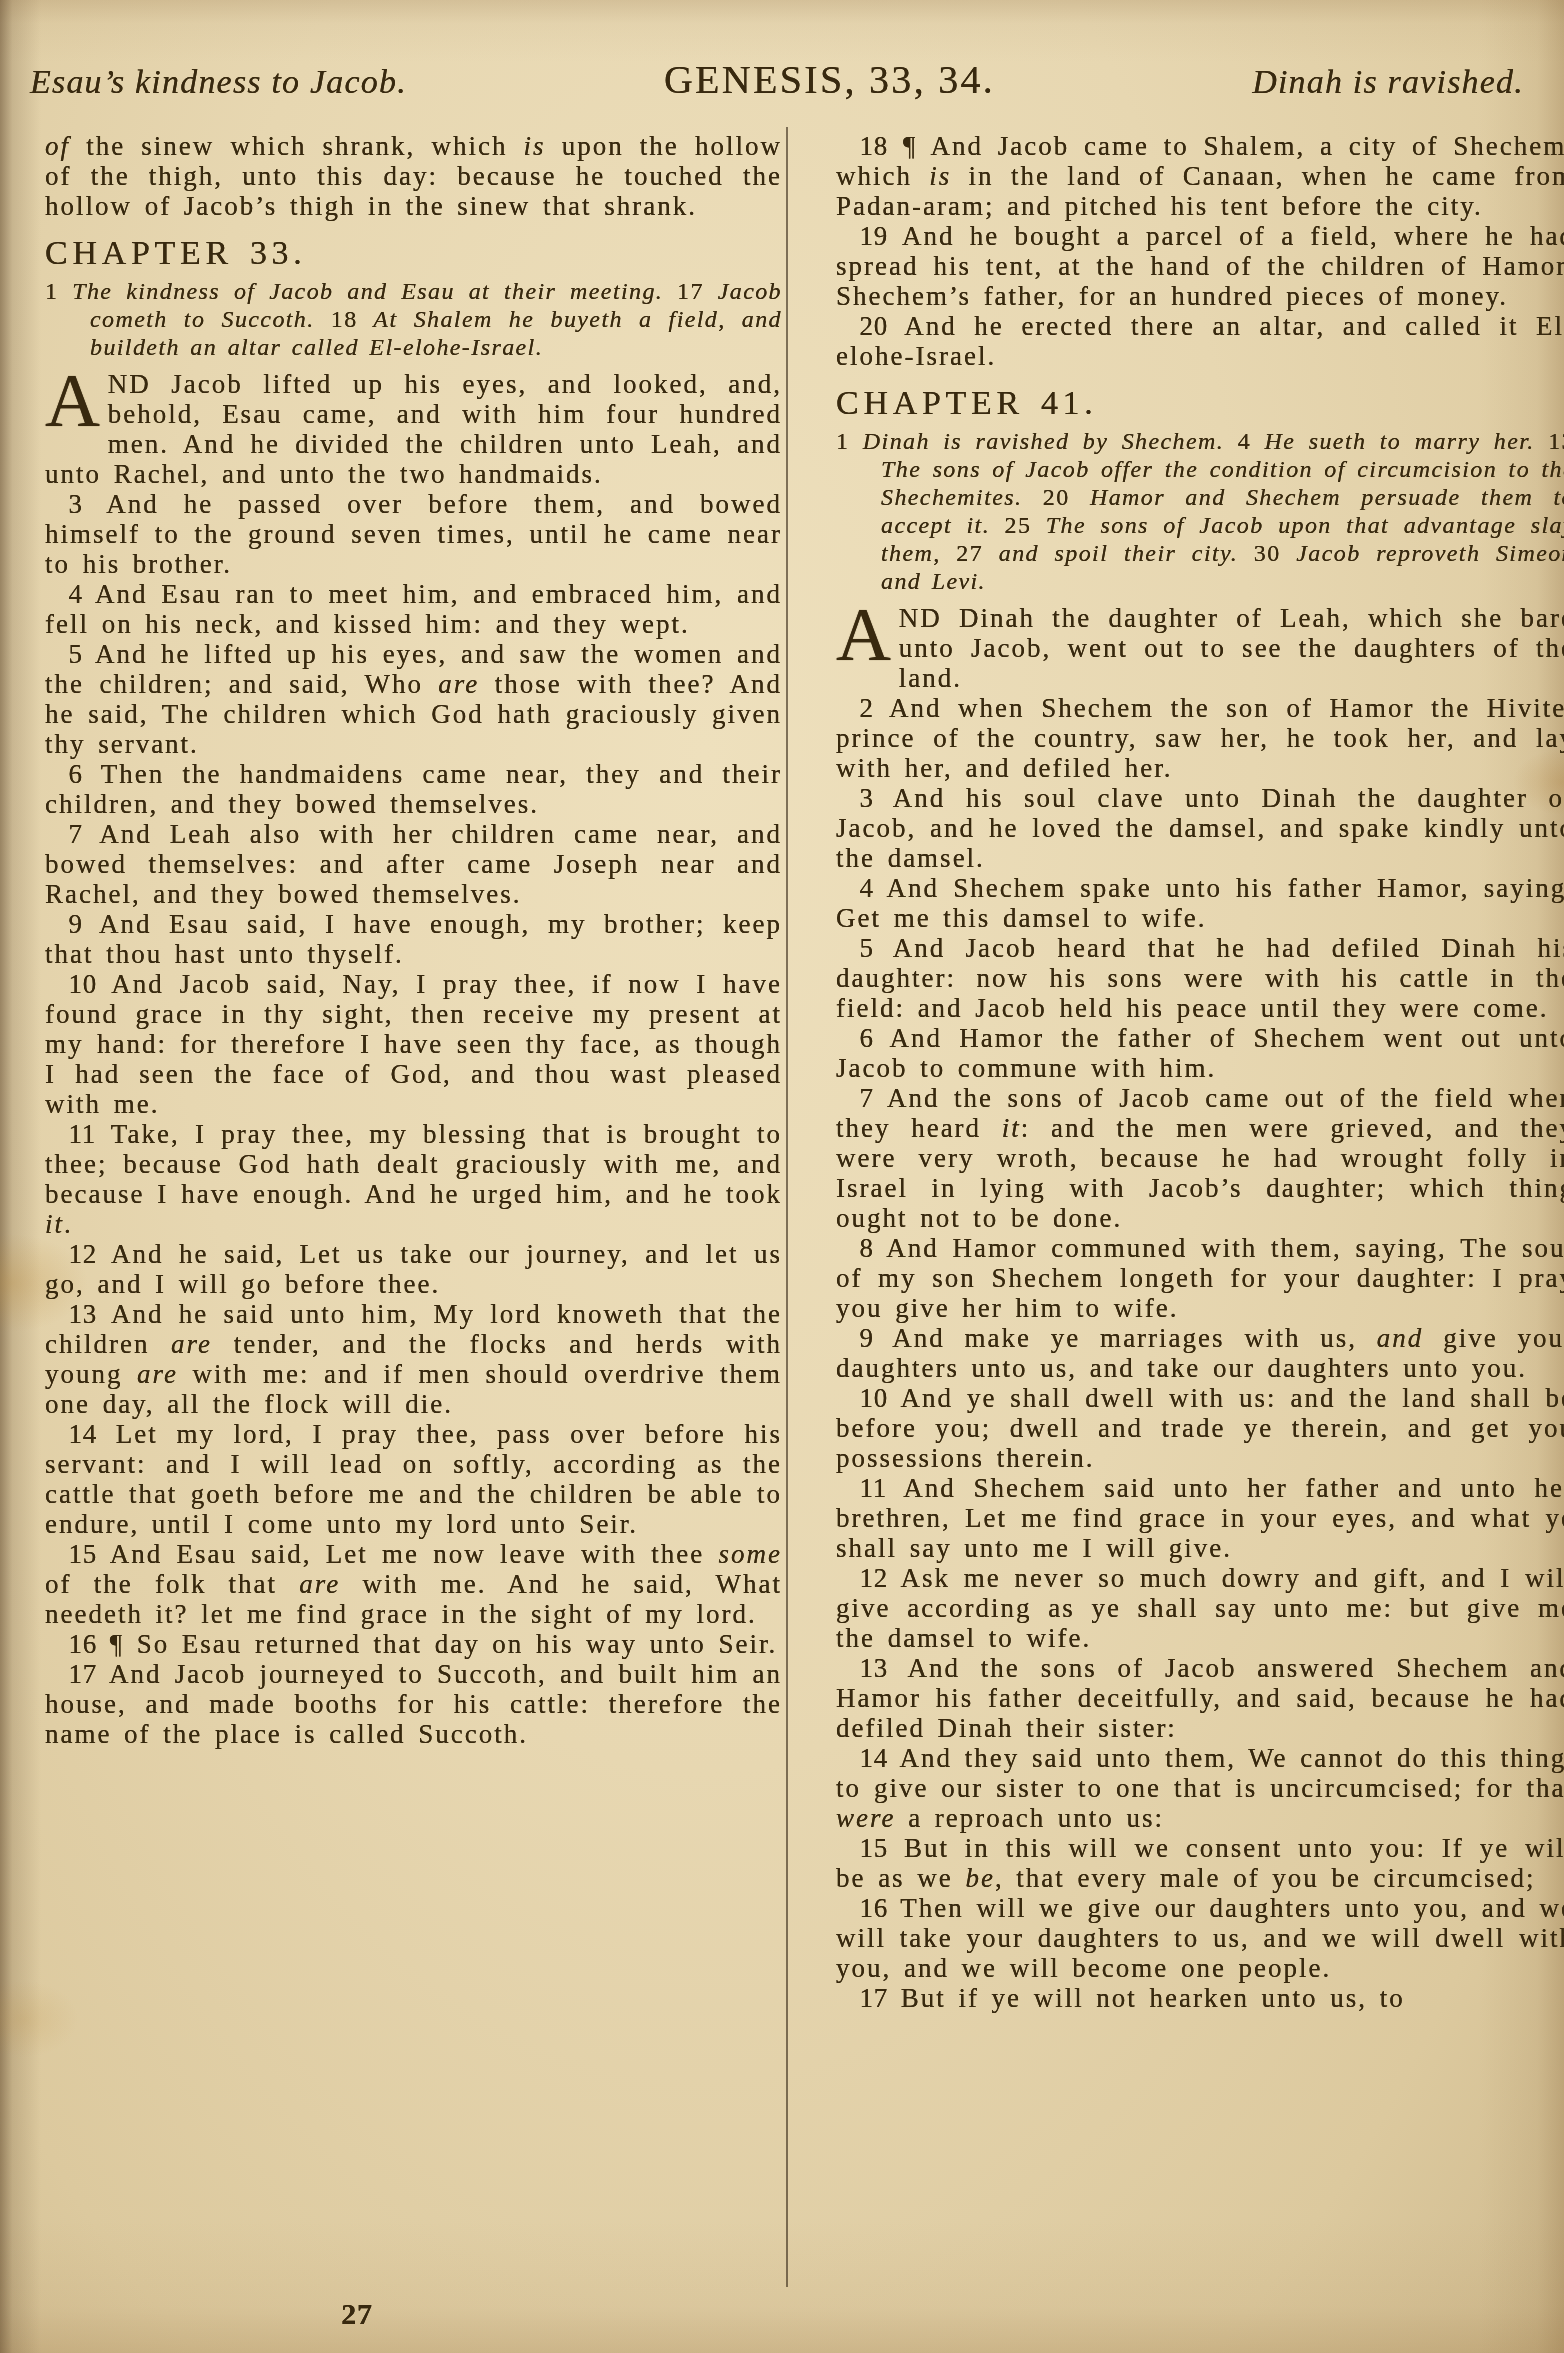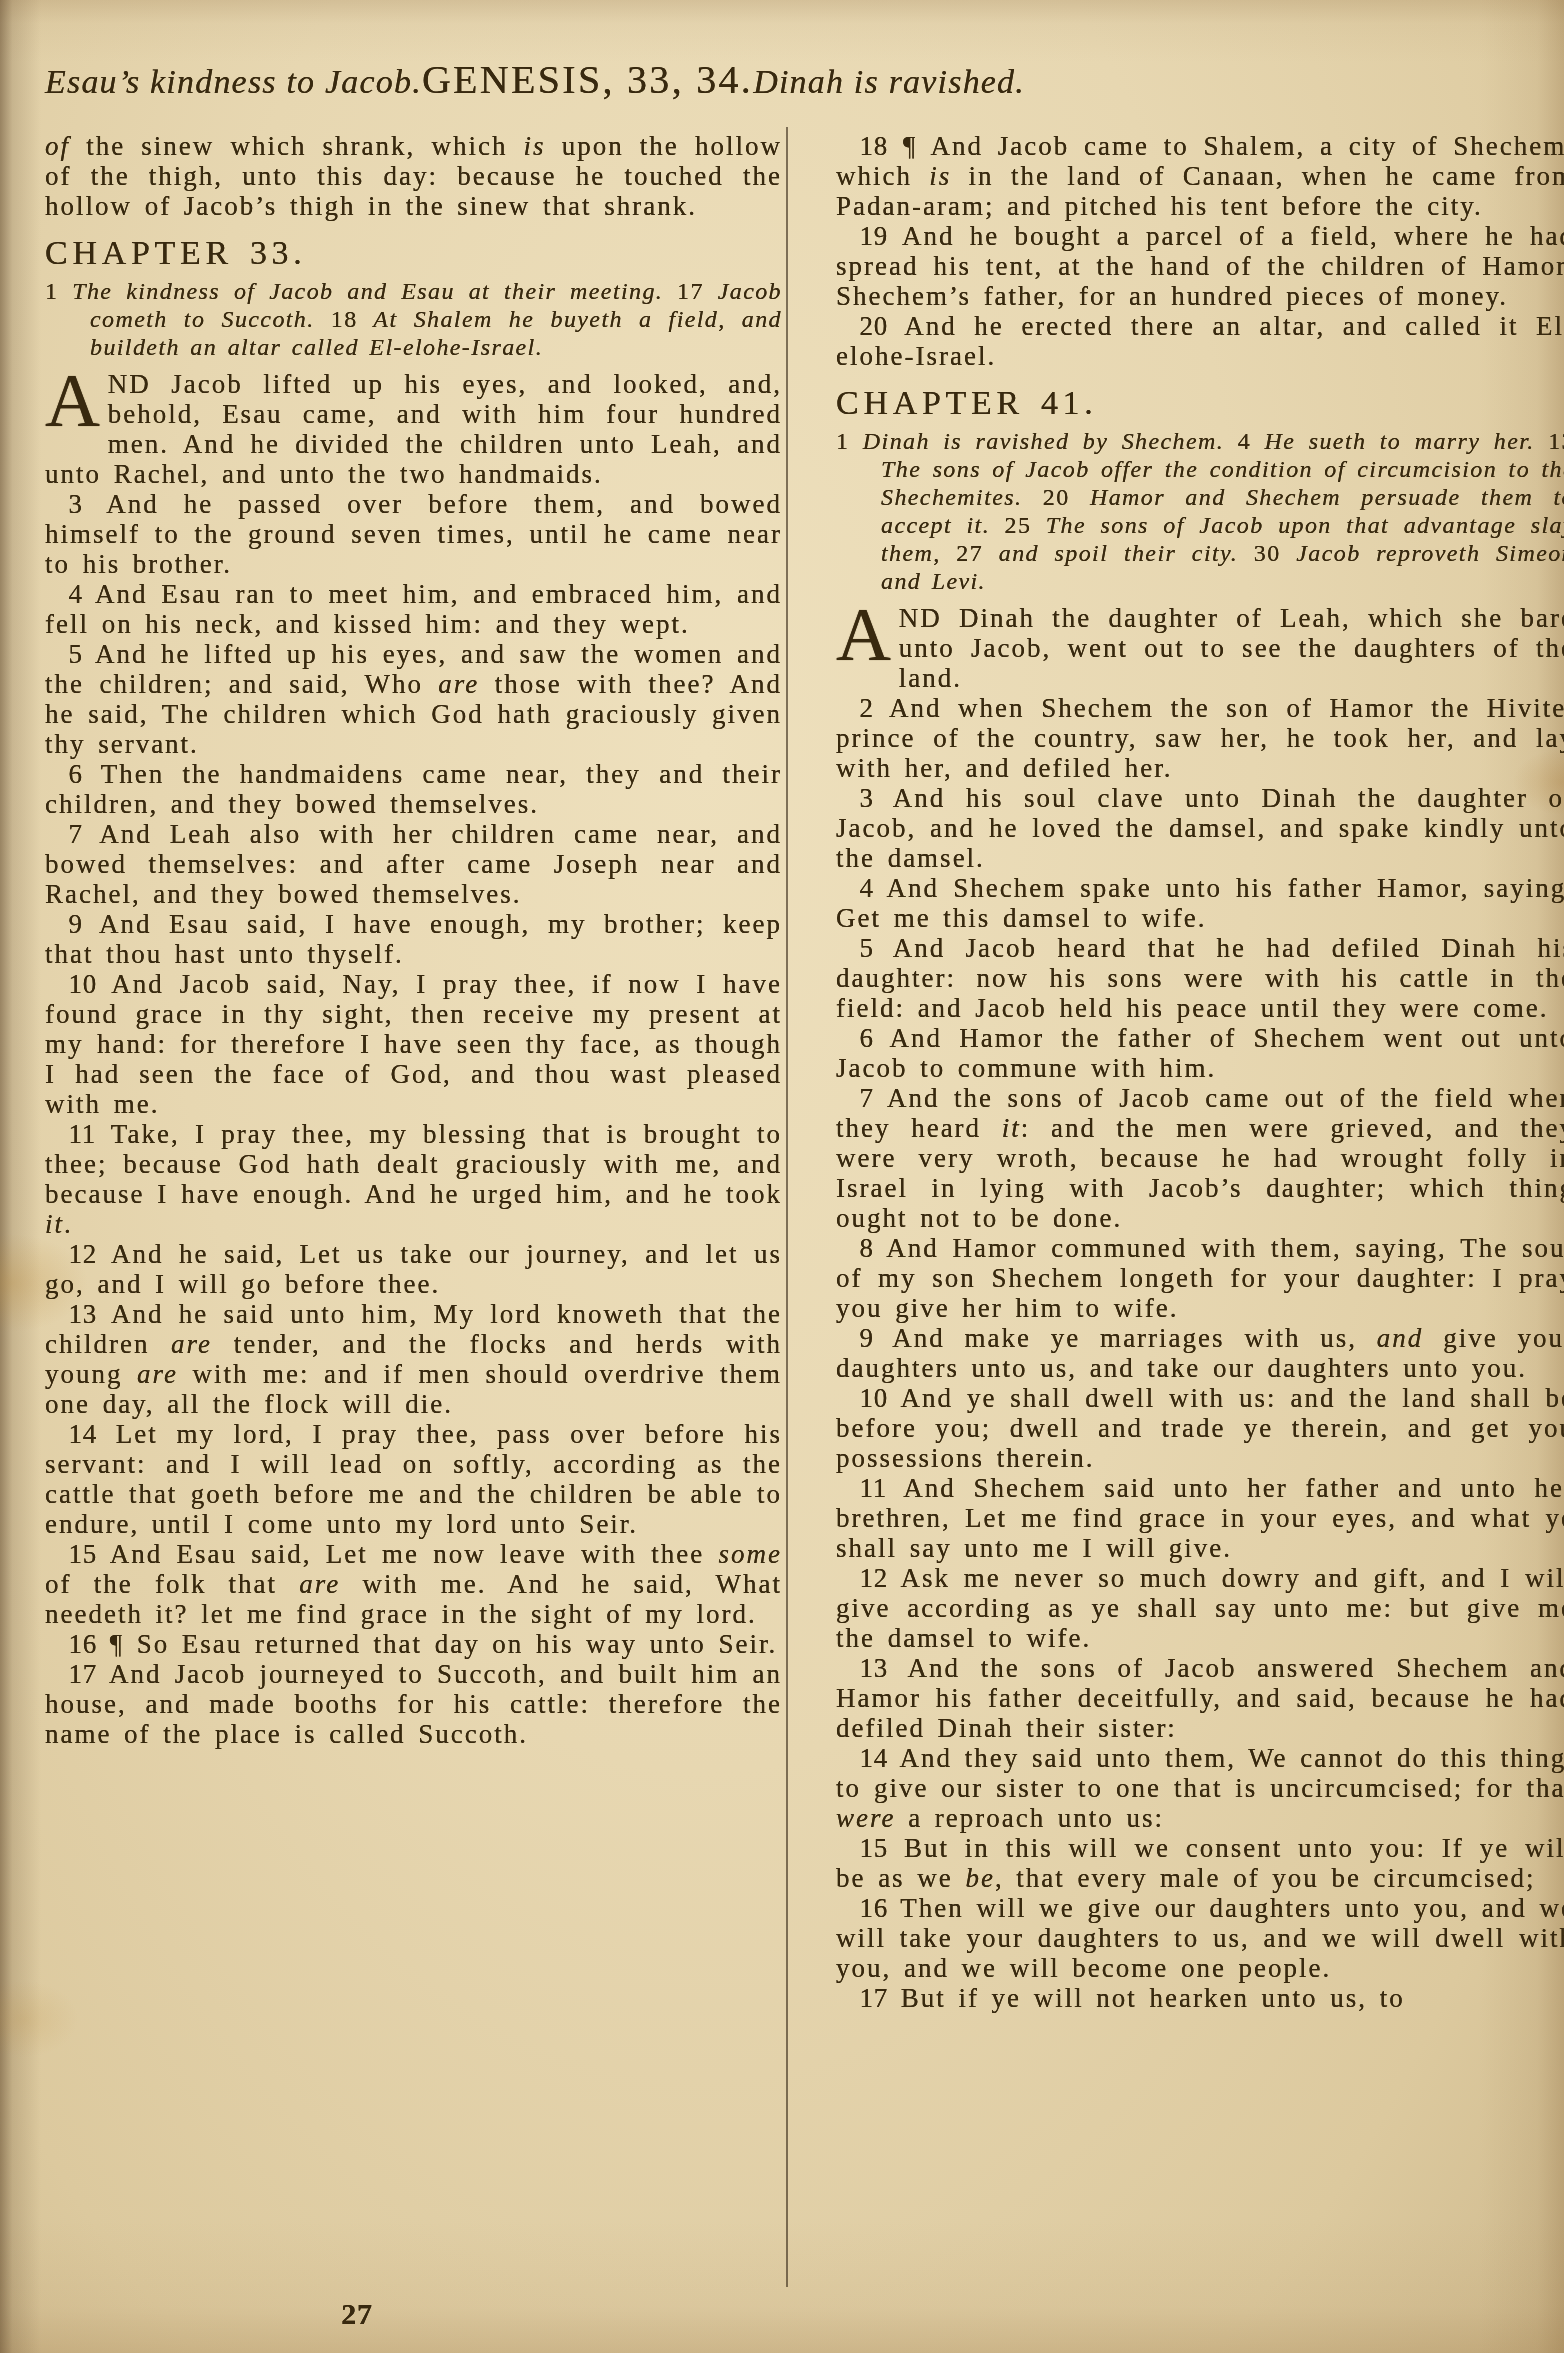--- a/index.html
+++ b/index.html
@@ -16,22 +16,23 @@
       radial-gradient(ellipse 70px 47px at 1562px 782px, rgba(170,120,50,0.25), rgba(170,120,50,0) 70%),
       linear-gradient(90deg, rgba(92,68,40,0.55) 0px, rgba(92,68,40,0.20) 12.5px, rgba(92,68,40,0.0) 41px),
       linear-gradient(270deg, rgba(130,95,50,0.30) 0px, rgba(130,95,50,0.10) 28px, rgba(130,95,50,0) 86px),
       linear-gradient(180deg, rgba(140,104,58,0.22) 0px, rgba(140,104,58,0.06) 23.5px, rgba(140,104,58,0) 63px),
       linear-gradient(0deg, rgba(150,112,60,0.26) 0px, rgba(150,112,60,0.08) 47px, rgba(150,112,60,0) 133px),
       radial-gradient(ellipse at 45% 32%, #eee0bd 0%, #e7d7b1 45%, #dcc99e 82%, #cfba8e 100%);
     text-rendering: optimizeLegibility;
   }
   .running-head {
     position: absolute;
-    top: 56px; left: 45px; right: 41px;
+    top: 56px; left: 30px; right: 41px;
     display: flex;
+    justify-content: space-between;
     align-items: baseline;
   }
   .running-head .side {
     font-style: italic;
     font-size: 34px;
     letter-spacing: 1.2px;
     text-shadow: 0 0 0.5px currentColor;
   }
   .running-head .book {
     font-size: 40px;

